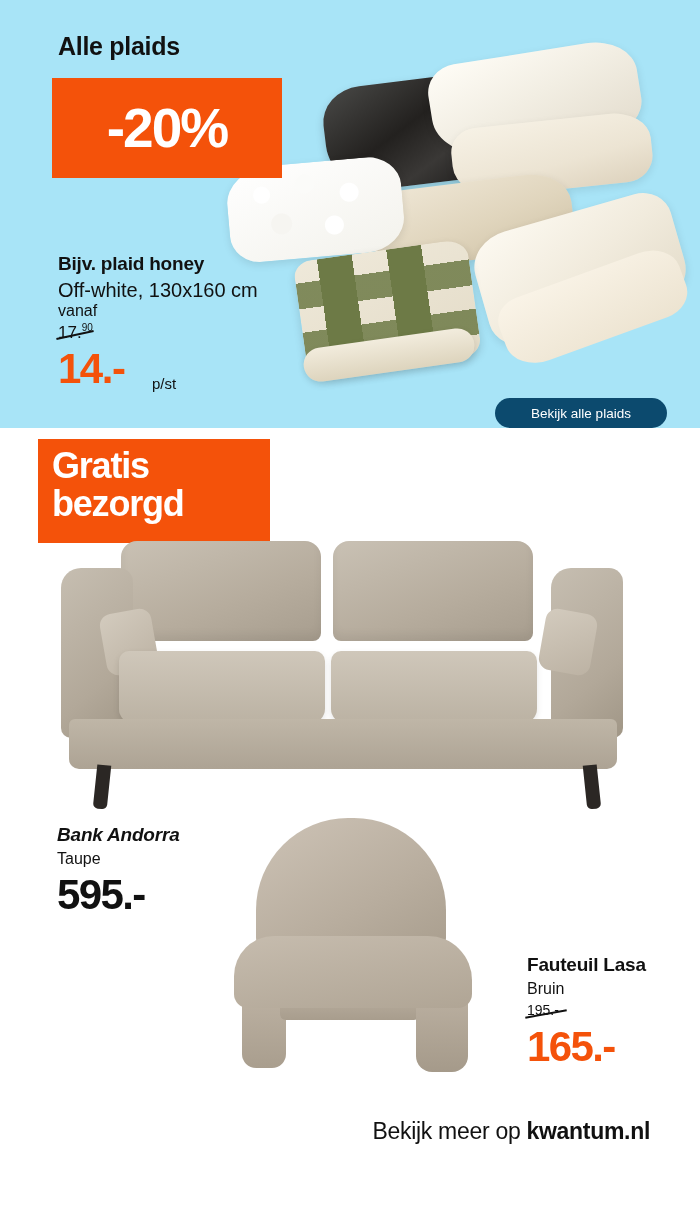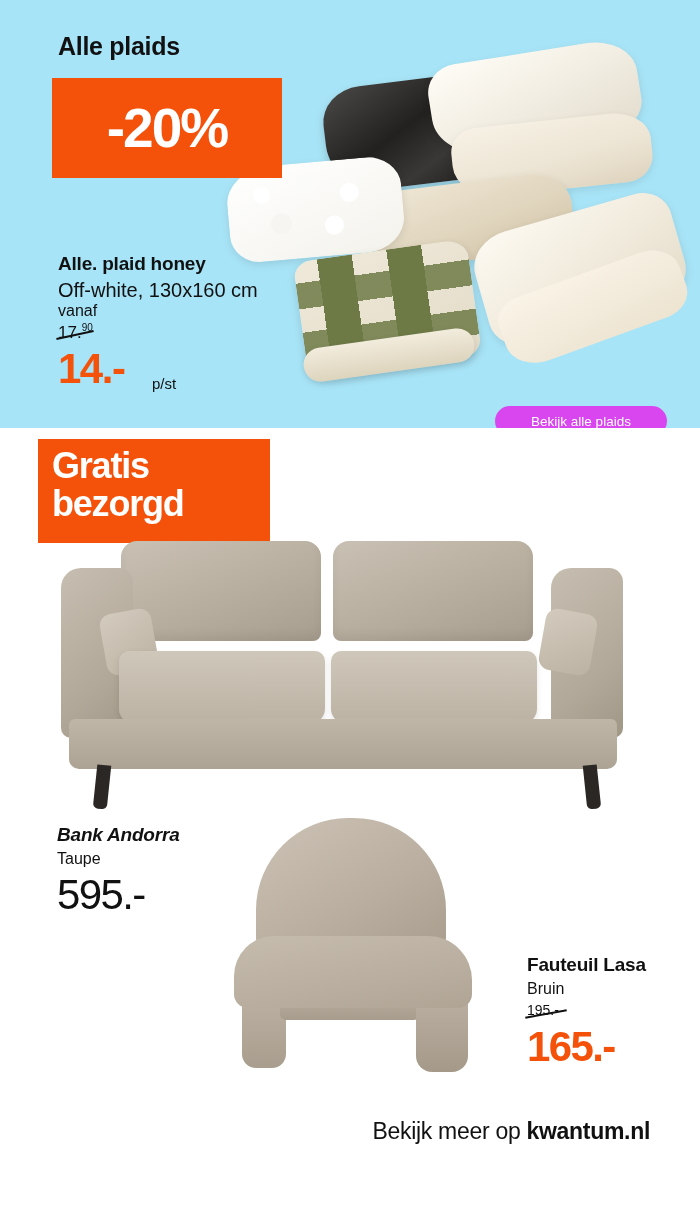--- a/index.html
+++ b/index.html
@@ -93,31 +93,30 @@
   .plaid-unit {
     position: absolute;
     left: 152px; top: 375px;
     font-size: 15px;
     color: #111111;
   }
   .btn-plaids {
     position: absolute;
     left: 495px; top: 398px;
     width: 172px; height: 30px;
-    background: #d946ef;
+    background: #0c4a6e;
     border-radius: 15px;
     border: none;
     color: #ffffff;
     font-size: 13.5px;
     font-family: "Liberation Sans", sans-serif;
     cursor: pointer;
     display: flex;
     align-items: center;
     justify-content: center;
-    margin-top: 8px;
   }
 
   
   .blanket { position: absolute; }
   .b-dark {
     left: 325px; top: 80px; width: 175px; height: 105px;
     background: linear-gradient(150deg,#4a4a48 0%, #23211f 45%, #3a3836 70%, #191817 100%);
     border-radius: 40px 60px 45px 55px / 35px 45px 40px 50px;
     transform: rotate(-7deg);
     box-shadow: 0 4px 10px rgba(0,0,0,.18);
@@ -275,21 +274,21 @@
     border-radius: 0 0 16px 16px;
   }
   .chair-bar {
     position: absolute; left: 60px; top: 176px; width: 140px; height: 26px;
     background: linear-gradient(180deg,#b9ae9f 0%, #a89d8d 100%);
     border-radius: 6px;
   }
 
   .bank-name { position: absolute; left: 57px; top: 396px; font-size: 19px; font-weight: bold; color: #111; letter-spacing: -0.2px; font-style: italic; }
   .bank-color { position: absolute; left: 57px; top: 422px; font-size: 16px; color: #111; }
-  .bank-price { position: absolute; left: 57px; top: 446px; font-size: 42px; font-weight: normal; color: #111; letter-spacing: -1.6px; line-height: 1; }
+  .bank-price { position: absolute; left: 57px; top: 446px; font-size: 42px; font-weight: bold; color: #111; letter-spacing: -1.6px; line-height: 1; }
 
   .fauteuil-name { position: absolute; left: 527px; top: 526px; font-size: 19px; font-weight: bold; color: #111; letter-spacing: -0.2px; }
   .fauteuil-color { position: absolute; left: 527px; top: 552px; font-size: 16px; color: #111; }
   .fauteuil-old { position: absolute; left: 527px; top: 574px; font-size: 14px; color: #111; }
   .fauteuil-old::after {
     content: "";
     position: absolute;
     left: -2px; top: 11px;
     width: 42px; height: 2px;
     background: #111;
@@ -315,21 +314,21 @@
   <div class="blanket b-cream-long"></div>
   <div class="blanket b-green"></div>
   <div class="blanket b-green-roll"></div>
 
   <div class="plaids-title">Alle plaids</div>
 
   <div class="discount-badge">
     <span>-20%</span>
   </div>
 
-  <div class="plaid-name">Alle. plaid honey</div>
+  <div class="plaid-name">Bijv. plaid honey</div>
   <div class="plaid-desc">Off-white, 130x160 cm</div>
   <div class="plaid-vanaf">vanaf</div>
   <div class="plaid-oldprice"><span>17.</span><span class="sup">90</span></div>
   <div class="plaid-newprice">14.-</div>
   <div class="plaid-unit">p/st</div>
 
   <button class="btn-plaids">Bekijk alle plaids</button>
 </div>
 
 <div class="panel-bottom">

